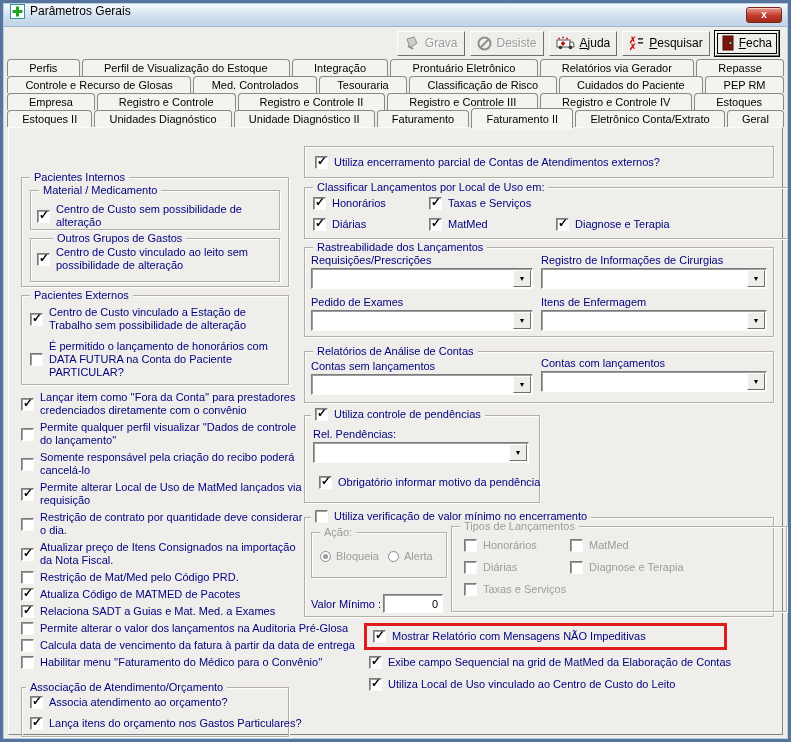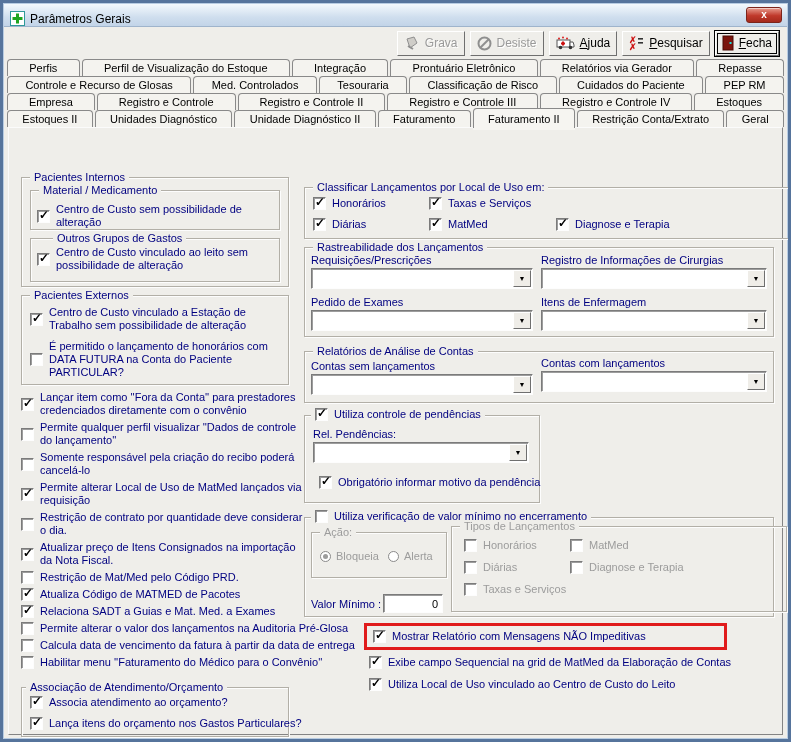--- a/index.html
+++ b/index.html
@@ -3,21 +3,21 @@
 <meta charset="utf-8">
 <style>
   * { box-sizing: border-box; margin:0; padding:0; }
   html,body { width:791px; height:742px; }
   body { font-family:"Liberation Sans", sans-serif; font-size:11px; background:#8ea9c8; }
   .window { position:relative; width:791px; height:742px; background:#efeeea;
             border:3px solid #56749c; box-shadow: inset 0 0 0 1px #b8cce2; overflow:hidden; }
   
   .titlebar { position:absolute; left:1px; top:1px; right:1px; height:23px;
               background:linear-gradient(#f4f9fd,#cfdeee 60%,#c2d4e8);
-              border-bottom:1px solid #9fb4cc; display:flex; align-items:flex-end; padding:0 6px; }
+              border-bottom:1px solid #9fb4cc; display:flex; align-items:flex-start; padding:0 6px; }
   .app-icon { width:15px; height:15px; margin-right:5px; flex:0 0 auto; }
   .title-text { color:#000; font-size:12px; }
   .close-btn { position:absolute; right:5px; top:3px; width:36px; height:16px; border-radius:3px;
                background:linear-gradient(#e89c8e,#c0392b 55%,#a52a1c); border:1px solid #7c241a;
                color:#fff; font-weight:bold; font-size:10px; text-align:center; line-height:14px;
                box-shadow: inset 0 1px 0 rgba(255,255,255,.5); cursor:default; }
   
   .toolbar { position:absolute; left:2px; right:2px; top:25px; height:30px;
              display:flex; justify-content:flex-end; align-items:center; gap:5px; padding-right:7px; }
   .tbtn { height:25px; padding:0 6px; display:flex; align-items:center; gap:5px; background:#efeeea;
@@ -154,21 +154,21 @@
       <div class="tab">Registro e Controle III</div>
       <div class="tab">Registro e Controle IV</div>
       <div class="tab">Estoques</div>
     </div>
     <div class="tabrow">
       <div class="tab">Estoques II</div>
       <div class="tab">Unidades Diagnóstico</div>
       <div class="tab">Unidade Diagnóstico II</div>
       <div class="tab">Faturamento</div>
       <div class="tab active">Faturamento II</div>
-      <div class="tab">Restrição Conta/Extrato</div>
+      <div class="tab">Eletrônico Conta/Extrato</div>
       <div class="tab">Geral</div>
     </div>
   </div>
 
   <div class="page"></div>
 
 
   <div class="grp" style="left:18px; top:174px; width:268px; height:110px;">
     <span class="grp-title">Pacientes Internos</span>
     <div class="grp" style="left:8px; top:12px; width:250px; height:40px;">
@@ -255,20 +255,26 @@
     <div class="cb abs nw on" style="left:8px; top:8px;">
       <span class="box"></span>
         <span class="lbl">Associa atendimento ao orçamento?</span>
     </div>
     <div class="cb abs nw on" style="left:8px; top:29px;">
       <span class="box"></span>
         <span class="lbl">Lança itens do orçamento nos Gastos Particulares?</span>
     </div>
   </div>
 
+  <div class="plainbox" style="left:301px; top:143px; width:470px; height:32px; display:flex; align-items:center; padding-left:10px;">
+    <div class="cb nw on">
+      <span class="box"></span>
+      <span class="lbl">Utiliza encerramento parcial de Contas de Atendimentos externos?</span>
+    </div>
+  </div>
 
   <div class="grp" style="left:301px; top:184px; width:546px; height:52px;">
     <span class="grp-title">Classificar Lançamentos por Local de Uso em:</span>
     <div class="cb abs nw on" style="left:8px; top:9px;">
       <span class="box"></span>
         <span class="lbl">Honorários</span>
     </div>
     <div class="cb abs nw on" style="left:124px; top:9px;">
       <span class="box"></span>
         <span class="lbl">Taxas e Serviços</span>

